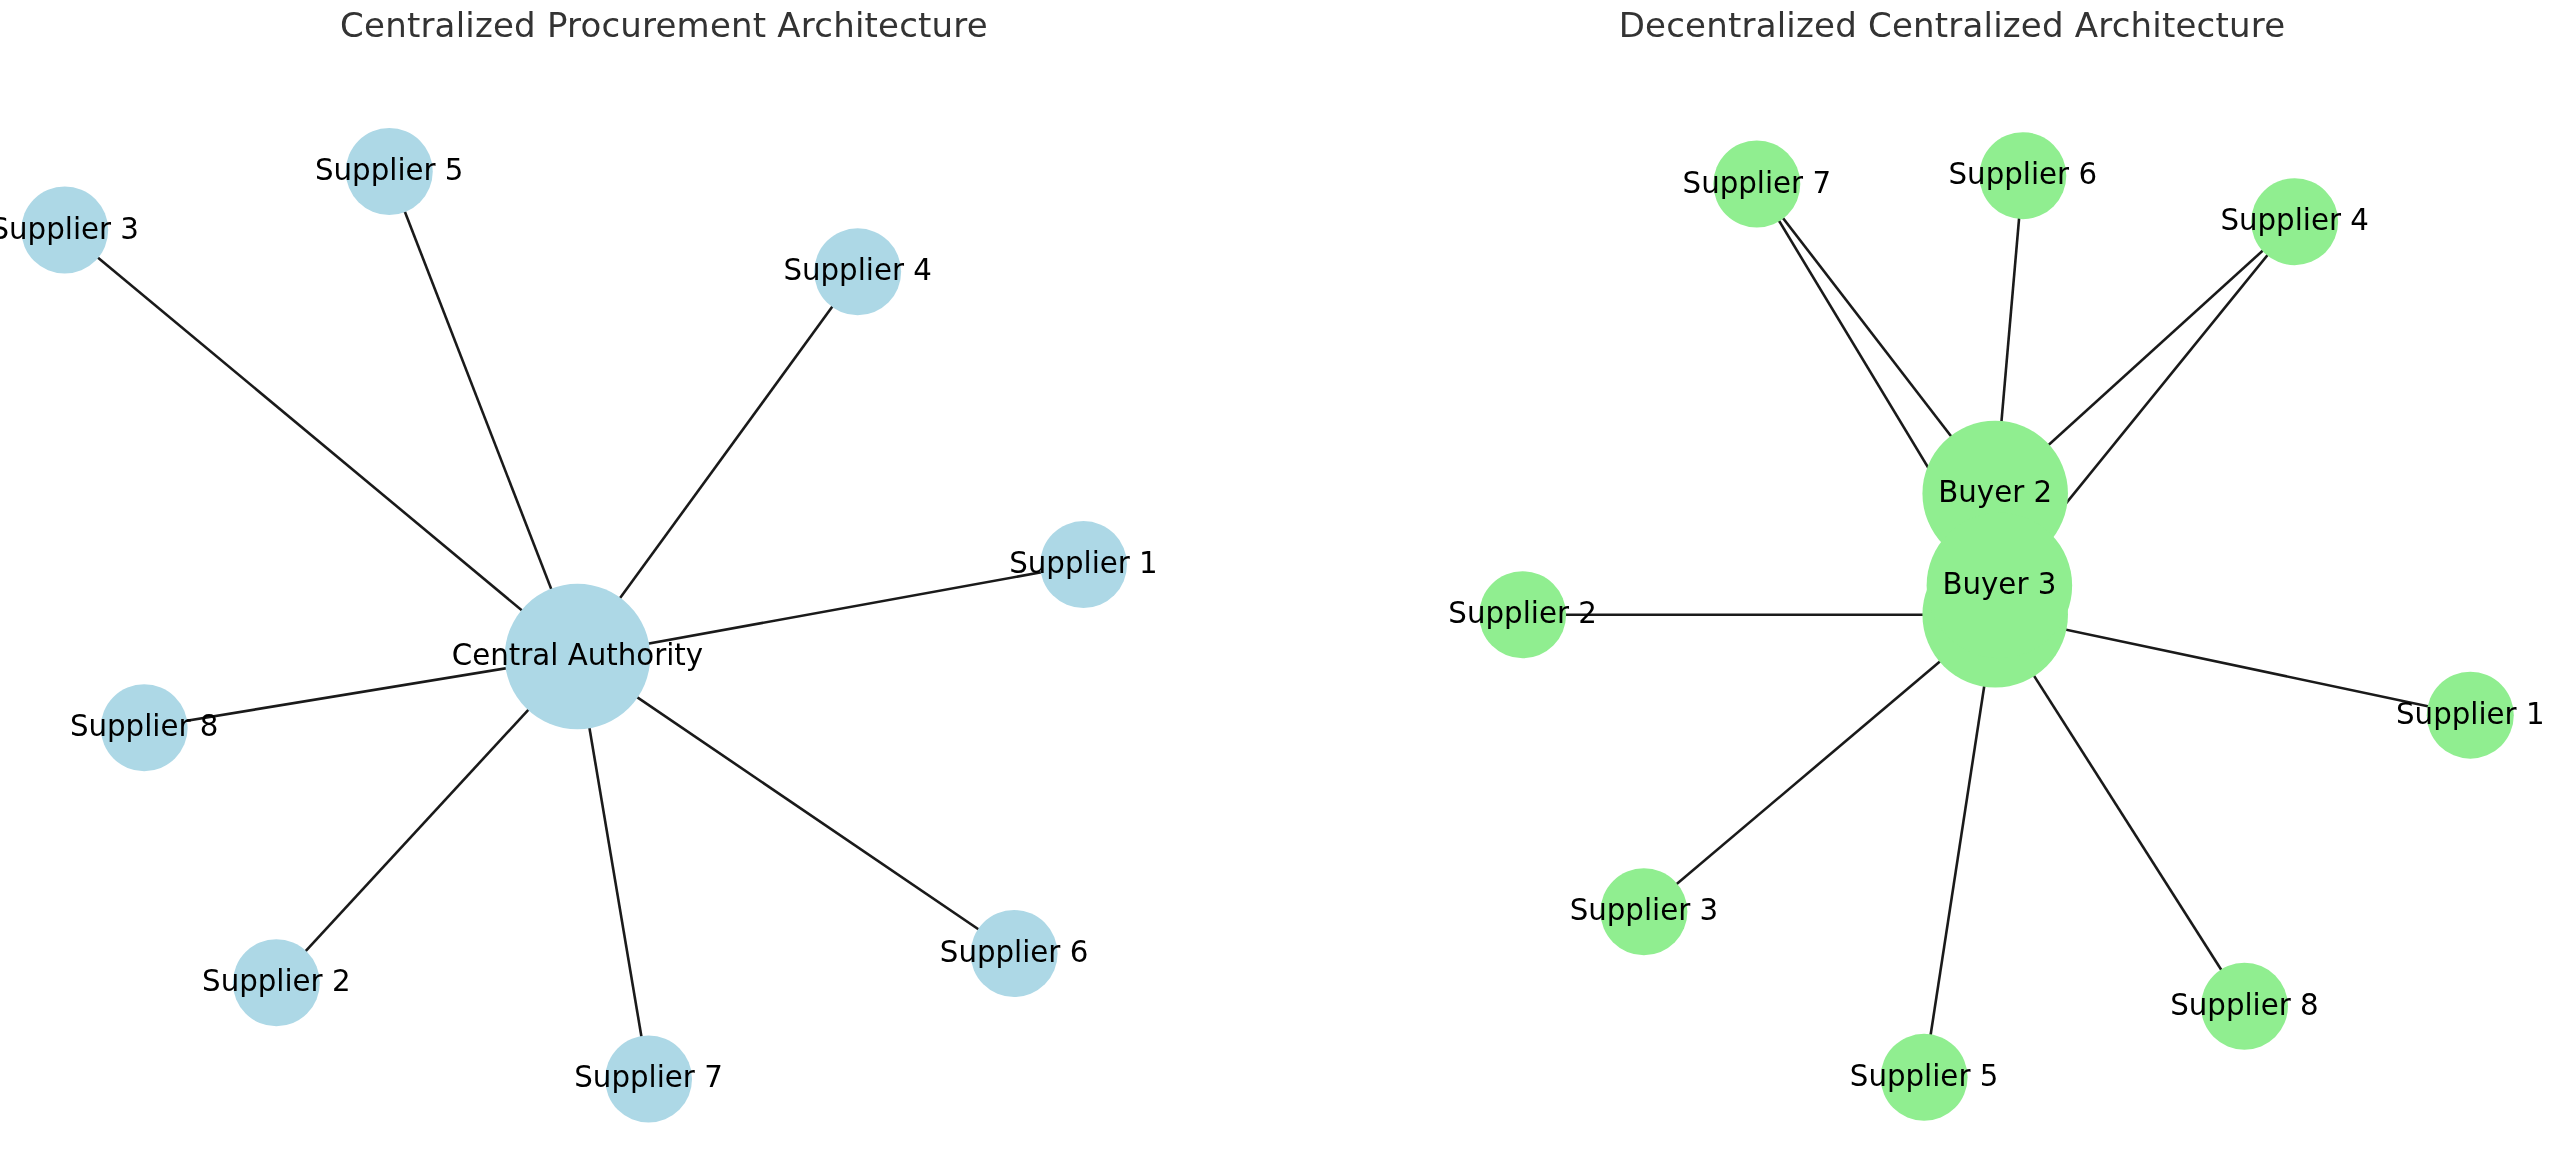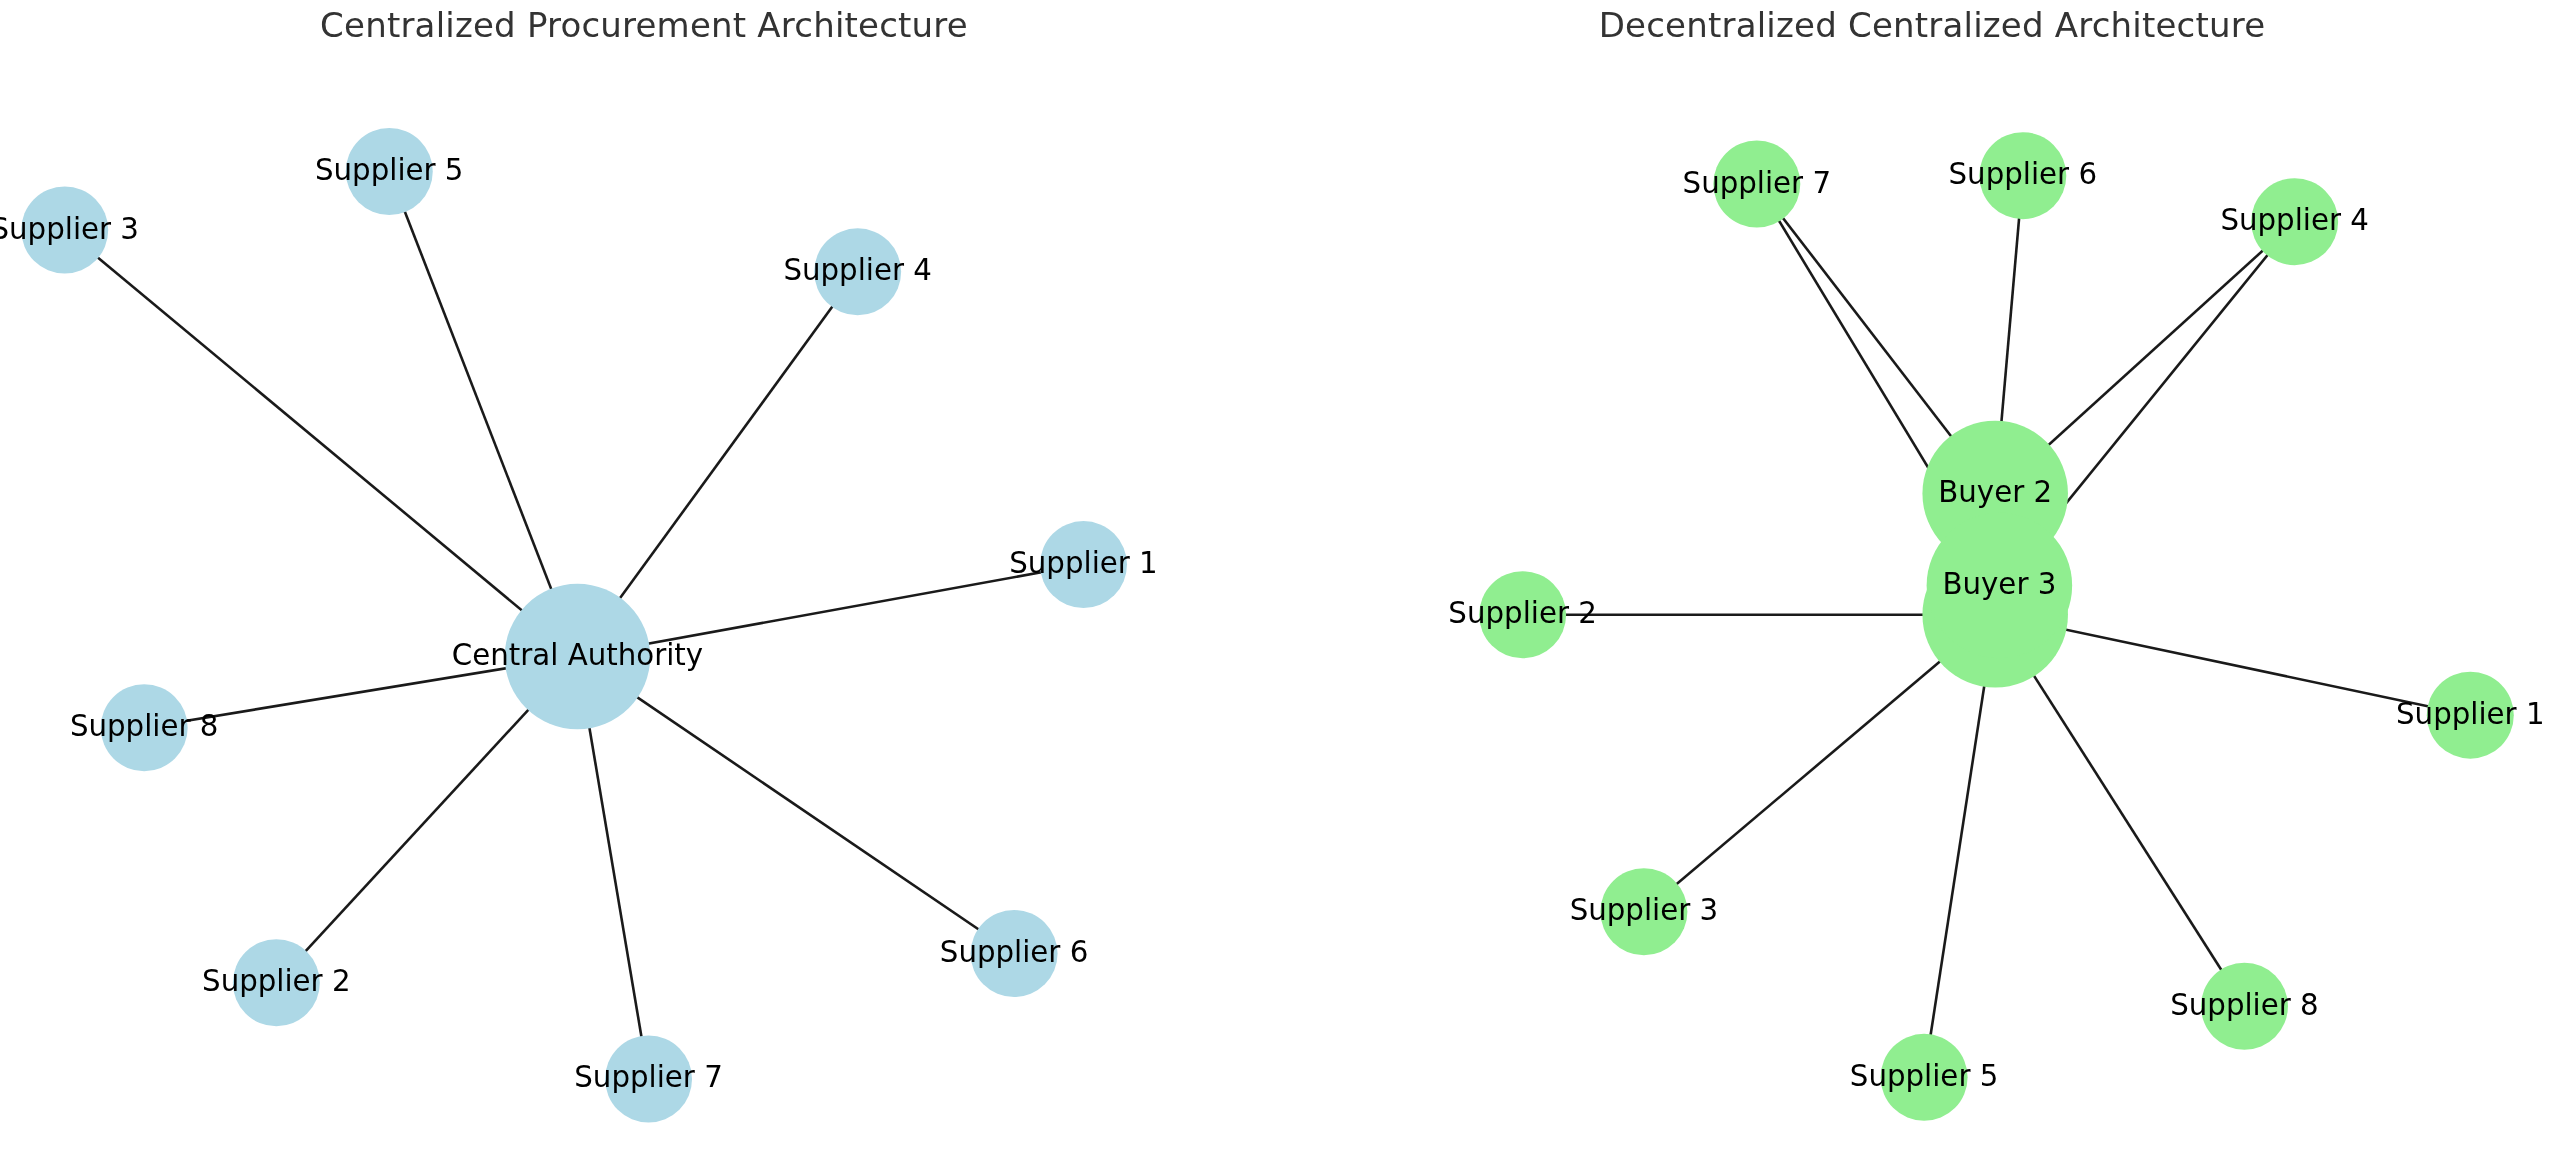--- a/index.html
+++ b/index.html
@@ -18,20 +18,21 @@
     position: relative;
     width: 2576px;
     height: 1171px;
     background: #ffffff;
   }
   .panel {
     position: absolute;
     top: 0;
     height: 1171px;
     width: 1288px;
+    padding-left: 40px;
   }
   #panel-left  { left: 0px; }
   #panel-right { left: 1288px; }
 
   .panel-title {
     position: absolute;
     top: 5px;
     left: 0;
     width: 100%;
     text-align: center;

